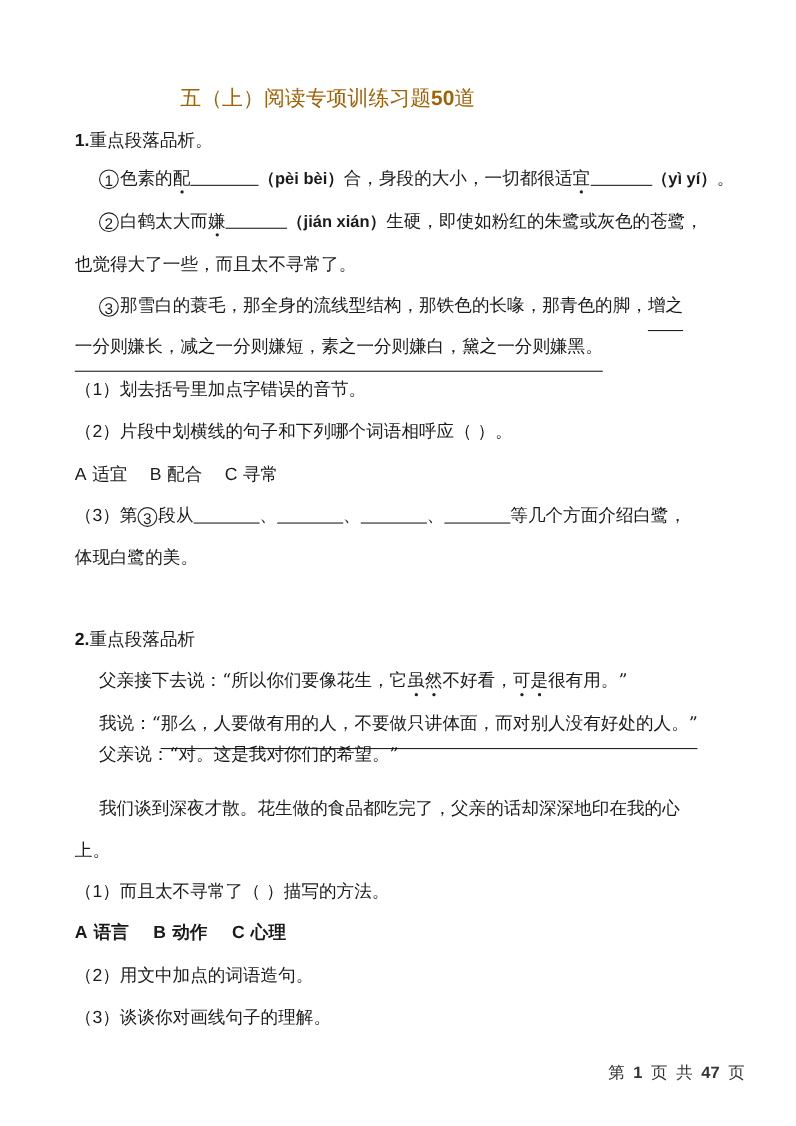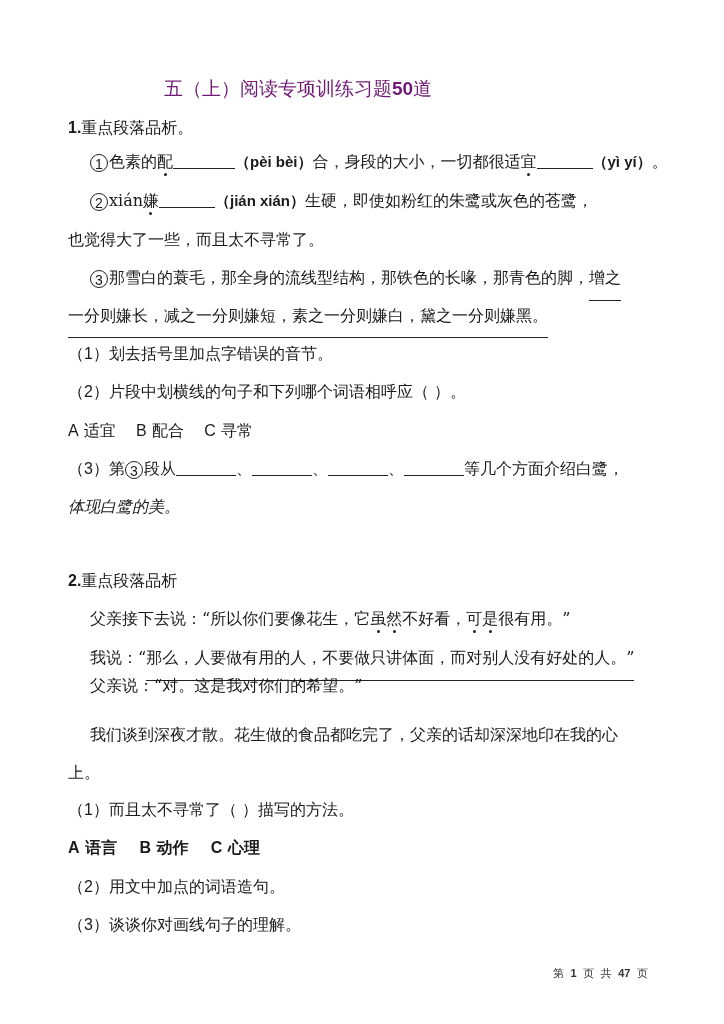--- a/index.html
+++ b/index.html
@@ -1,51 +1,51 @@
 <!DOCTYPE html>
 <html><head>
 <meta charset="utf-8">
 <style>
   html, body { margin: 0; padding: 0; background: #ffffff; }
   body { width: 724px; height: 1024px; position: relative; overflow: hidden;
          font-family: "DejaVu Serif", "Liberation Serif", serif; color: #1a1a1a; }
   .line { position: absolute; font-size: 16px; line-height: 20px; white-space: nowrap; }
-  .title { position: absolute; top: 76px; left: 0; width: 596px; text-align: center; font-size: 19px; color: #701a75; }
+  .title { position: absolute; top: 76px; left: 0; width: 596px; text-align: center; font-size: 19px; color: #a16207; }
   .title b { font-family: "Liberation Sans", sans-serif; font-weight: bold; }
   .qnum { font-family: "Liberation Sans", sans-serif; font-weight: bold; }
   .latin { font-family: "Liberation Sans", sans-serif; }
   .pinyin { font-family: "Liberation Sans", sans-serif; font-weight: bold; font-size: 15px; }
   .circ { display: inline-block; width: 18px; height: 18px; border: 1.5px solid #222; border-radius: 50%;
           text-align: center; line-height: 18px; font-size: 14px; font-family: "Liberation Sans", sans-serif;
           vertical-align: -2px; margin-right: 1px; box-sizing: border-box; }
   .blank { display: inline-block; border-bottom: 1px solid #222; height: 16px; vertical-align: -2px; }
   .dot { position: relative; }
   .dot::after { content: ""; position: absolute; left: 50%; bottom: -5px; width: 3px; height: 3px; margin-left: -1.5px;
                 background: #222; border-radius: 50%; }
   .ul { border-bottom: 1.2px solid #222; padding-bottom: 13px; }
-  .footer { position: absolute; top: 966px; left: 553px; font-size: 11px; color: #333; word-spacing: 3px; }
+  .footer { position: absolute; top: 966px; left: 553px; font-size: 15px; color: #333; word-spacing: 3px; }
   .footer b { font-family: "Liberation Sans", sans-serif; }
 </style>
 </head>
 <body>
 
 <div class="title">
   <span>五（上）阅读专项训练习题</span><b>50</b><span>道</span>
 </div>
 
 <div class="line" style="top:118px;left:68px;">
   <span class="qnum">1.</span><span>重点段落品析。</span>
 </div>
 
 <div class="line" style="top:152px;left:90px;">
   <span class="circ">1</span><span>色素的</span><span class="dot">配</span><span class="blank" style="width:62px;"></span><span class="pinyin">（pèi  bèi）</span><span>合，身段的大小，一切都很适</span><span class="dot">宜</span><span class="blank" style="width:56px;"></span><span class="pinyin">（yì  yí）</span><span>。</span>
 </div>
 
 <div class="line" style="top:191px;left:90px;">
-  <span class="circ">2</span><span>xián</span><span class="dot">嫌</span><span class="blank" style="width:56px;"></span><span class="pinyin">（jián  xián）</span><span>生硬，即使如粉红的朱鹭或灰色的苍鹭，</span>
+  <span class="circ">2</span><span>白鹤太大而</span><span class="dot">嫌</span><span class="blank" style="width:56px;"></span><span class="pinyin">（jián  xián）</span><span>生硬，即使如粉红的朱鹭或灰色的苍鹭，</span>
 </div>
 <div class="line" style="top:230px;left:68px;">也觉得大了一些，而且太不寻常了。</div>
 
 <div class="line" style="top:268px;left:90px;">
   <span class="circ">3</span><span>那雪白的蓑毛，那全身的流线型结构，那铁色的长喙，那青色的脚，</span><span class="ul">增之</span>
 </div>
 <div class="line" style="top:306px;left:68px;font-family:Liberation Serif, serif;">
   <span class="ul">一分则嫌长，减之一分则嫌短，素之一分则嫌白，黛之一分则嫌黑。</span>
 </div>
 
@@ -56,21 +56,21 @@
   <span class="latin">（2）</span><span>片段中划横线的句子和下列哪个词语相呼应（    ）。</span>
 </div>
 <div class="line" style="top:421px;left:68px;">
   <span><span class="latin">A</span> <span>适宜</span></span>&nbsp;&nbsp;&nbsp;
   <span><span class="latin">B</span> <span>配合</span></span>&nbsp;&nbsp;&nbsp;
   <span><span class="latin">C</span> <span>寻常</span></span>
 </div>
 <div class="line" style="top:459px;left:68px;">
   <span class="latin">（3）</span><span>第</span><span class="circ">3</span><span>段从</span><span class="blank" style="width:60px;"></span><span>、</span><span class="blank" style="width:60px;"></span><span>、</span><span class="blank" style="width:60px;"></span><span>、</span><span class="blank" style="width:60px;"></span><span>等几个方面介绍白鹭，</span>
 </div>
-<div class="line" style="top:497px;left:68px;font-style:italic;">体现白鹭的美。</div>
+<div class="line" style="top:497px;left:68px;">体现白鹭的美。</div>
 
 <div class="line" style="top:571px;left:68px;">
   <span class="qnum">2.</span><span>重点段落品析</span>
 </div>
 <div class="line" style="top:609px;left:90px;text-align:right;">
   <span>父亲接下去说：“所以你们要像花生，它</span><span class="dot">虽</span><span class="dot">然</span><span>不好看，</span><span class="dot">可</span><span class="dot">是</span><span>很有用。”</span>
 </div>
 <div class="line" style="top:648px;left:90px;">
   <span>我说：“</span><span class="ul">那么，人要做有用的人，不要做只讲体面，而对别人没有好处的人。”</span>
 </div>

